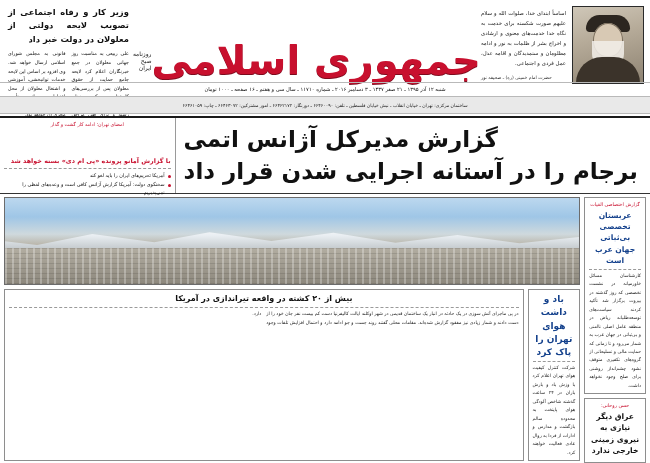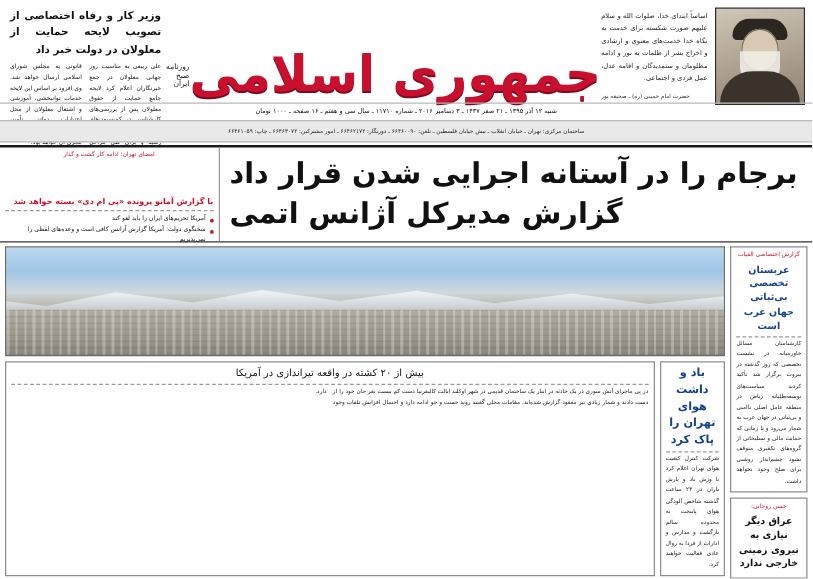--- a/index.html
+++ b/index.html
@@ -355,21 +355,21 @@
   .headline-blue {
     color: #14418c;
     font-size: 9px;
     font-weight: bold;
     text-align: center;
     line-height: 1.45;
   }
   .headline-black {
     color: #111;
     font-size: 8px;
-    font-weight: normal;
+    font-weight: bold;
     text-align: center;
     line-height: 1.5;
   }
 
   
   .bottom {
     display: flex;
     flex-direction: row;
     gap: 4px;
     padding: 2px 4px 4px 4px;
@@ -395,32 +395,32 @@
         <span class="sig">حضرت امام خمینی (ره) ـ صحیفه نور</span>
       </div>
     </div>
 
     <div class="mast-center">
       <div class="logo-title">جمهوری اسلامی</div>
       <div class="logo-sub">روزنامه صبح ایران</div>
     </div>
 
     <div class="mast-left">
-      <span class="lead">وزیر کار و رفاه اختصاصی از تصویب لایحه حمایت از معلولان در دولت خبر داد</span>
+      <span class="lead">وزیر کار و رفاه اجتماعی از تصویب لایحه دولتی از معلولان در دولت خبر داد</span>
       <div class="twocol">علی ربیعی به مناسبت روز جهانی معلولان در جمع خبرنگاران اعلام کرد لایحه جامع حمایت از حقوق معلولان پس از بررسی‌های کارشناسی در کمیسیون‌های تخصصی دولت به تصویب رسید و برای طی مراحل قانونی به مجلس شورای اسلامی ارسال خواهد شد. وی افزود بر اساس این لایحه خدمات توانبخشی، آموزشی و اشتغال معلولان از محل اعتبارات دولتی تأمین می‌شود و سازمان بهزیستی مجری آن خواهد بود.</div>
     </div>
 
     <div class="mast-strip">شنبه ۱۲ آذر ۱۳۹۵ ـ ۲۱ صفر ۱۴۳۷ ـ ۳ دسامبر ۲۰۱۶ ـ شماره ۱۱۷۱۰ ـ سال سی و هفتم ـ ۱۶ صفحه ـ ۱۰۰۰ تومان</div>
     <div class="mast-strip2">ساختمان مرکزی: تهران ـ خیابان انقلاب ـ نبش خیابان فلسطین ـ تلفن: ۶۶۴۶۰۰۹۰ ـ دورنگار: ۶۶۴۶۲۱۷۲ ـ امور مشترکین: ۶۶۴۶۳۰۷۲ ـ چاپ: ۶۶۴۶۱۰۵۹</div>
   </div>
 
   <div class="headline-row">
     <div class="headline-main">
+      <div class="h1">گزارش مدیرکل آژانس اتمی</div>
       <div class="h1">برجام را در آستانه اجرایی شدن قرار داد</div>
-      <div class="h1">گزارش مدیرکل آژانس اتمی</div>
     </div>
     <div class="headline-left-box">
       <span class="box-kicker">امضای تهران؛ ادامه کار گشت و گذار</span>
       <span class="mini-red">با گزارش آمانو پرونده «پی ام دی» بسته خواهد شد</span>
       <hr class="hr-dotted">
       <span class="bullet-line">آمریکا تحریم‌های ایران را باید لغو کند</span>
       <span class="bullet-line">سخنگوی دولت: آمریکا گزارش آژانس کافی است و وعده‌های لفظی را نمی‌پذیریم</span>
     </div>
   </div>
 

